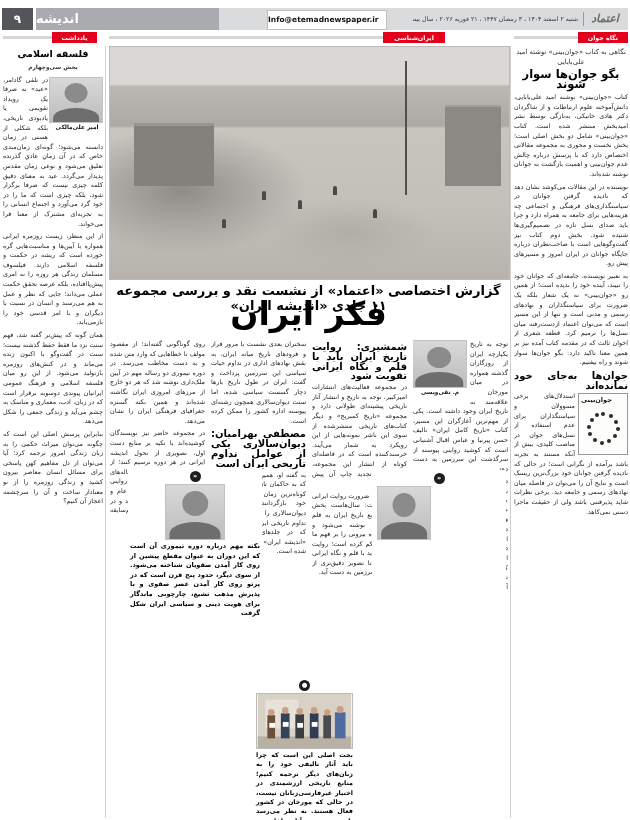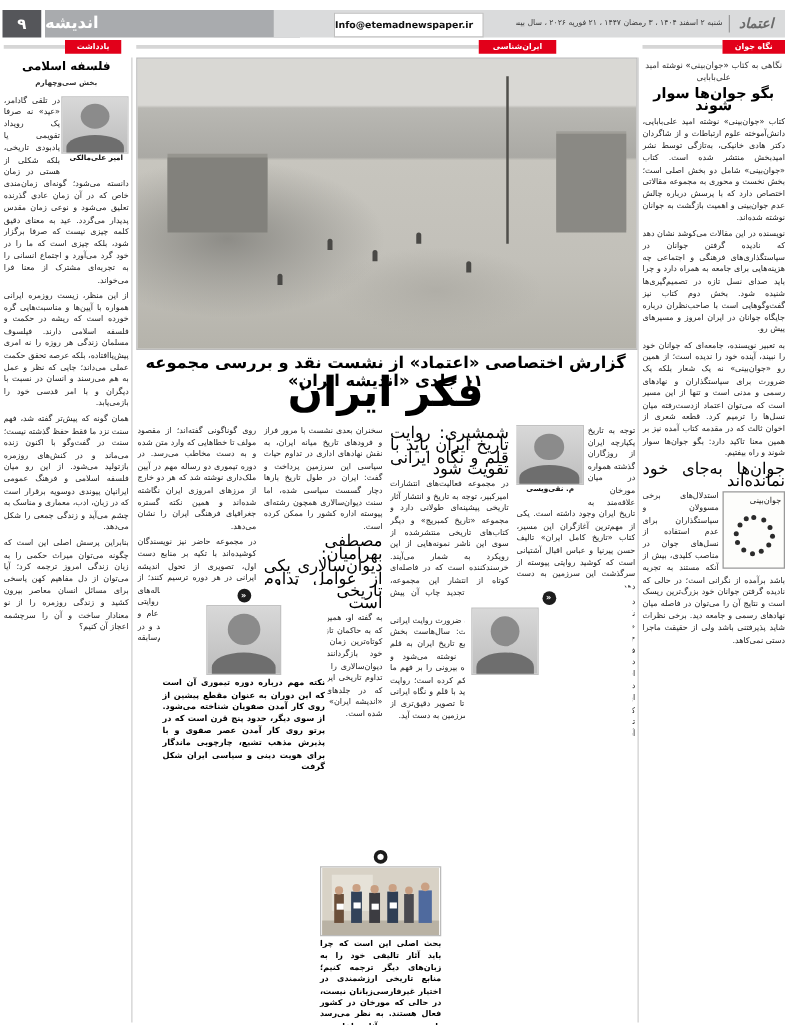--- a/index.html
+++ b/index.html
@@ -23,21 +23,21 @@
     font-weight:bold;font-style:italic;line-height:20px;text-align:center;}
   
   .tab{height:11px;background:#e2001a;color:#fff;font-size:6.3px;font-weight:bold;
     line-height:11px;text-align:center;}
   .hairline{height:3px;background:#d6d6d6;top:36px;}
   
   .vsep{width:1px;background:#cfcfcf;top:46px;height:772px;}
   
   .body-text{font-size:6.4px;line-height:9.6px;text-align:justify;color:#222;}
   .body-text p{margin:0 0 3px 0;}
-  .subhead{font-weight:normal;font-size:13px;line-height:9.8px;color:#000;margin:2px 0;}
+  .subhead{font-weight:bold;font-size:10px;line-height:9.8px;color:#000;margin:2px 0;}
   .caption{font-size:5.8px;font-weight:bold;text-align:center;color:#111;}
   
   .note-col{left:3px;top:48px;width:100px;height:770px;overflow:hidden;}
   .note-title{font-size:9.5px;font-weight:bold;text-align:center;line-height:12px;color:#000;}
   .note-part{font-size:5.8px;font-weight:bold;text-align:center;color:#333;margin:3px 0;}
   .note-photo-wrap{float:right;width:52px;margin:1px 0 2px 3px;}
   
   .portrait{position:relative;background:linear-gradient(#d8d8d8,#bdbdbd);overflow:hidden;border:1px solid #c2c2c2;}
   .portrait::before{content:"";position:absolute;top:12%;left:50%;transform:translateX(-50%);
     width:44%;height:46%;border-radius:50%;background:#8b8b8b;}
@@ -70,21 +70,21 @@
   
   .gphoto-box{left:256px;top:680px;width:97px;background:#fff;padding-bottom:2px;}
   .gphoto{width:97px;height:56px;border:1px solid #bbb;box-sizing:border-box;display:block;}
   .gcaption{font-size:6.4px;font-weight:bold;line-height:9.4px;text-align:justify;margin-top:2px;color:#000;}
   
   .youth-col{left:514px;top:48px;width:114px;height:770px;overflow:hidden;}
   .youth-kicker{font-size:6.8px;text-align:center;color:#333;line-height:9.5px;}
   .youth-title{font-size:11.5px;font-weight:bold;text-align:center;margin:3px 0 4px 0;color:#000;}
   .book-cover{float:right;width:50px;height:62px;border:1px solid #999;margin:1px 0 2px 3px;
     background:#fdfdfb;box-sizing:border-box;padding:2px;}
-  .book-title{font-size:6.5px;font-weight:normal;text-align:right;color:#1a1a1a;}
+  .book-title{font-size:6.5px;font-weight:bold;text-align:left;color:#1a1a1a;}
 </style>
 </head>
 <body>
 
 <div class="abs hdr-num">۹</div>
 <div class="abs hdr-sec">اندیشه</div>
 <div class="abs hdr-strip">
   <div class="abs hdr-date" style="top:0;">شنبه ۲ اسفند ۱۴۰۴ ، ۳ رمضان ۱۴۴۷ ، ۲۱ فوریه ۲۰۲۶ ، سال بیست‌وسوم ، شماره ۶۲۶۷</div>
   <div class="abs hdr-div" style="top:4px;"></div>
   <div class="abs hdr-logo" style="top:1px;">اعتماد</div>

